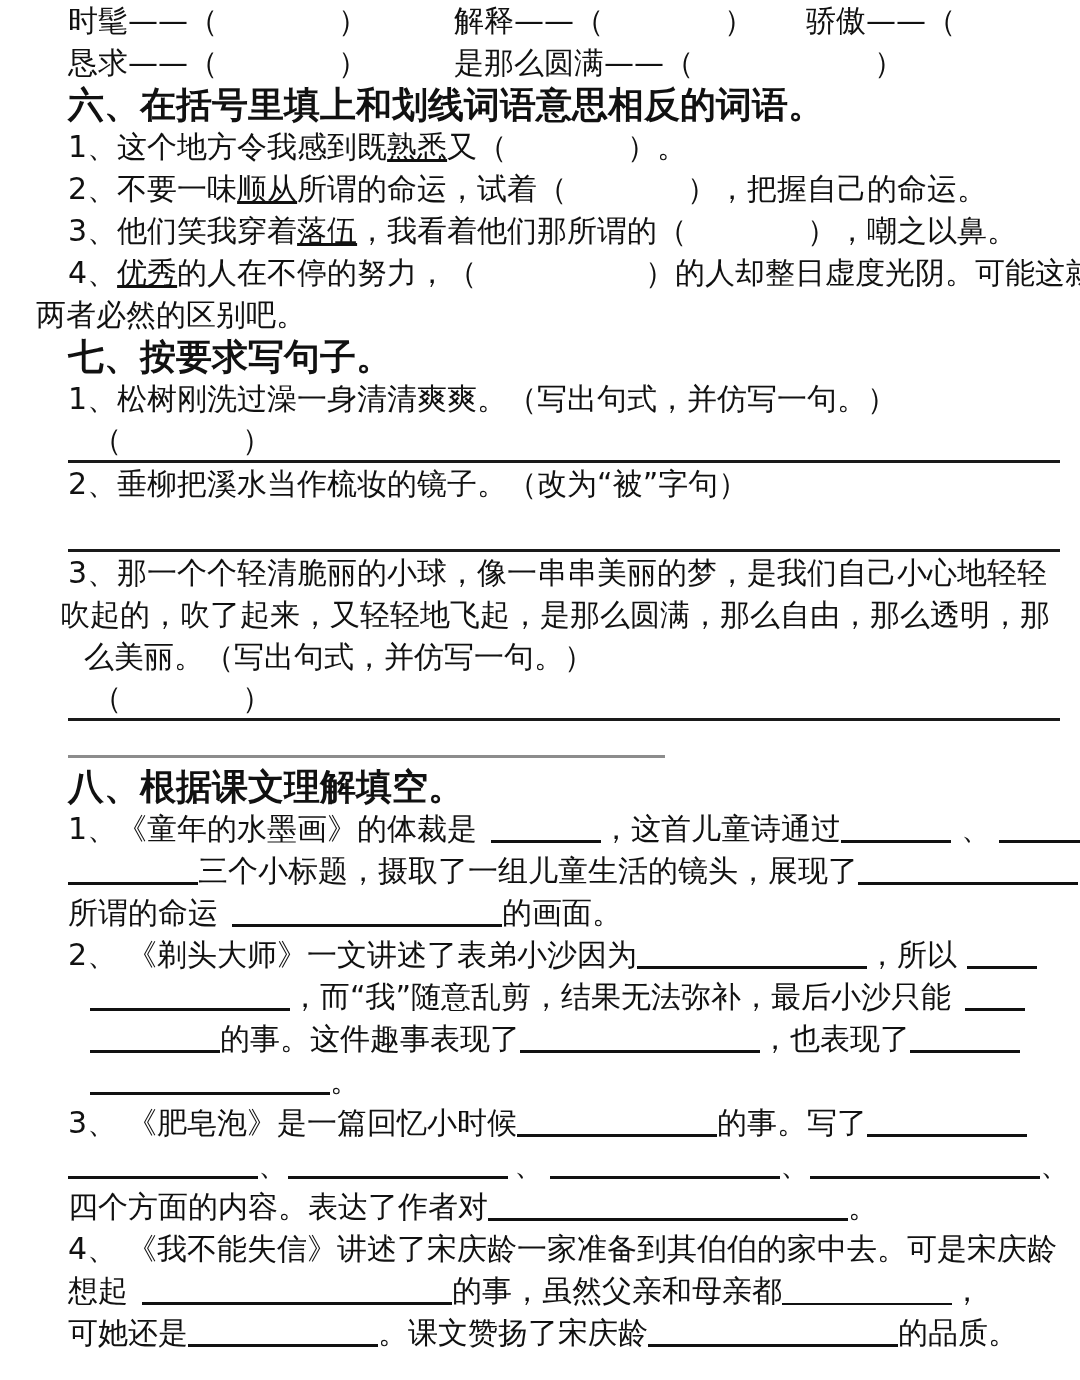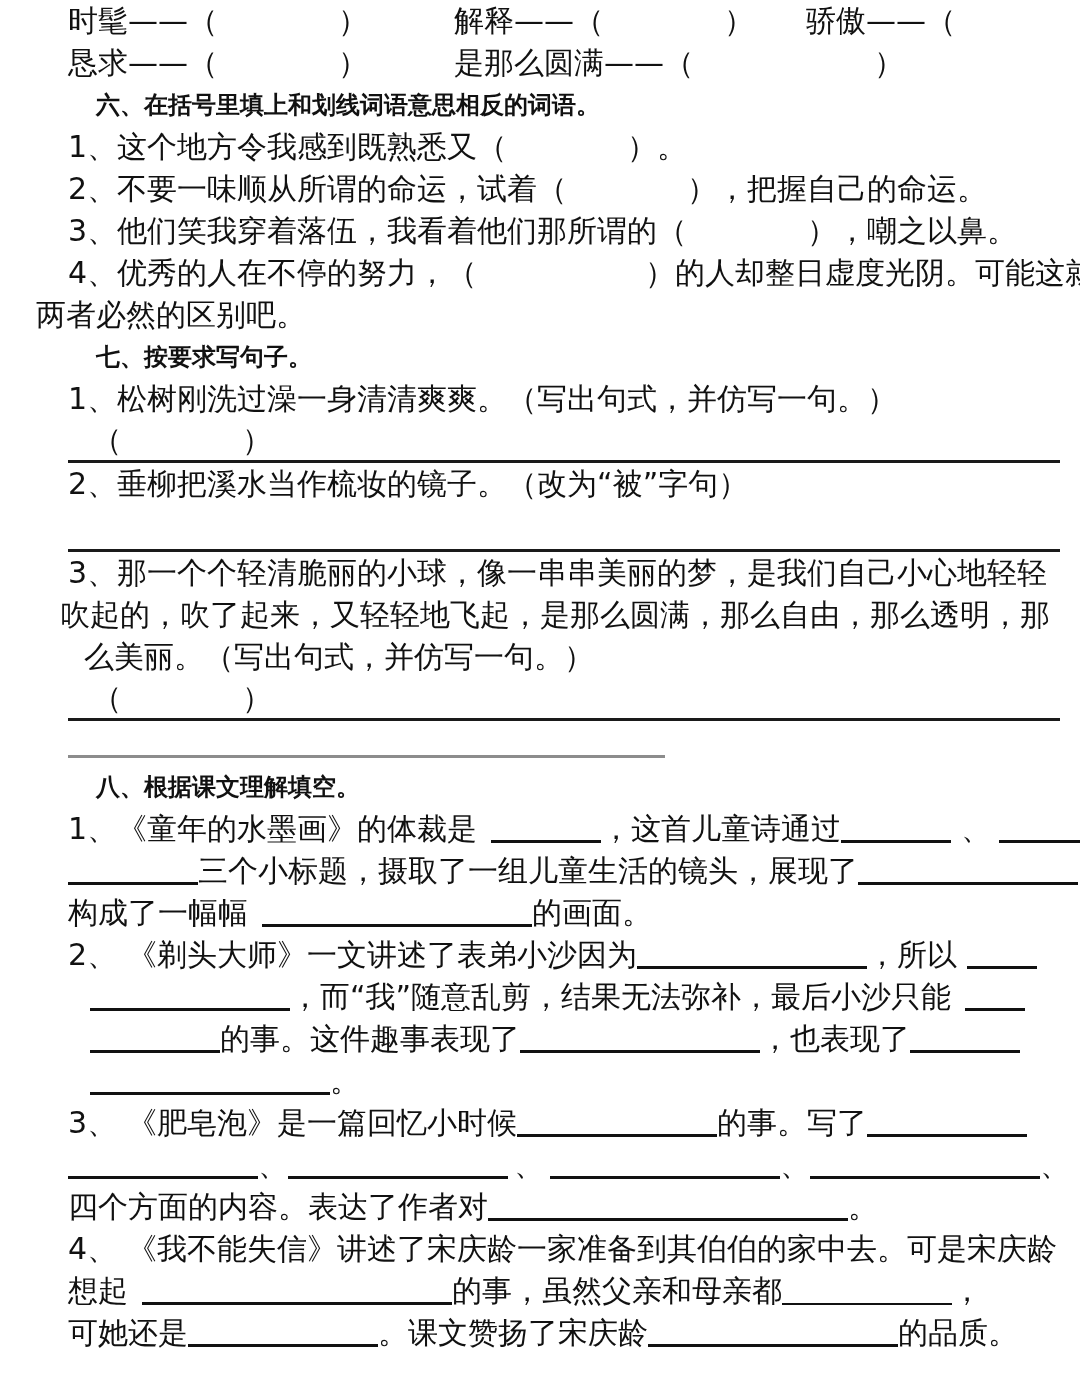--- a/index.html
+++ b/index.html
@@ -24,27 +24,27 @@
   .line {
     position: relative;
     font-size: 30px;
     line-height: 42px;
     white-space: pre;
     letter-spacing: 0px;
     margin: 0;
     padding: 0 0 0 68px;
   }
   .sec-head {
-    font-size: 24px;
+    font-size: 36px;
     line-height: 42px;
-    padding-left: 96px;
+    padding-left: 68px;
     white-space: pre;
     font-weight: 700;
   }
-  .u { text-underline-offset: 2px; }
+  .u { text-decoration: underline; text-underline-offset: 2px; }
   .gap-sm { display: inline-block; width: 52px; }
   .gap-md { display: inline-block; width: 86px; }
   .gap-lg { display: inline-block; width: 120px; }
   .gap-xl { display: inline-block; width: 168px; }
 
   
   .blank {
     display: inline-block;
     border-bottom: 3px solid #111;
     height: 26px;
@@ -128,21 +128,21 @@
   <div class="spacer34"></div>
   <div class="rule short"></div>
   <div class="spacer8"></div>
 
   <div class="sec-head">八、根据课文理解填空。</div>
 
   <div class="line"><span>1、</span><span>《童年的水墨画》的体裁是</span><span style="display:inline-block;width:14px"></span><span class="blank b110"></span><span>，这首儿童诗通过</span><span class="blank b110"></span><span style="display:inline-block;width:10px"></span><span>、</span><span style="display:inline-block;width:8px"></span><span class="blank b100"></span></div>
 
   <div class="line"><span class="blank b130"></span><span>三个小标题，摄取了一组儿童生活的镜头，展现了</span><span class="blank b220"></span><span>，</span></div>
 
-  <div class="line"><span>构成了一幅幅</span><span style="display:inline-block;width:14px"></span><span class="blank b270"></span><span>的画面。</span></div>
+  <div class="line"><span>所谓的命运</span><span style="display:inline-block;width:14px"></span><span class="blank b270"></span><span>的画面。</span></div>
 
   <div class="line"><span>2、</span><span style="display:inline-block;width:10px"></span><span>《剃头大师》一文讲述了表弟小沙因为</span><span class="blank b230"></span><span>，所以</span><span style="display:inline-block;width:10px"></span><span class="blank b70"></span></div>
 
   <div class="line"><span style="display:inline-block;width:22px"></span><span class="blank b200"></span><span>，而“我”随意乱剪，结果无法弥补，最后小沙只能</span><span style="display:inline-block;width:14px"></span><span class="blank b60"></span></div>
 
   <div class="line"><span style="display:inline-block;width:22px"></span><span class="blank b130"></span><span>的事。这件趣事表现了</span><span class="blank b240"></span><span>，也表现了</span><span class="blank b110"></span></div>
 
   <div class="line"><span style="display:inline-block;width:22px"></span><span class="blank b240"></span><span>。</span></div>
 
   <div class="line"><span>3、</span><span style="display:inline-block;width:10px"></span><span>《肥皂泡》是一篇回忆小时候</span><span class="blank b200"></span><span>的事。写了</span><span class="blank b160"></span></div>

